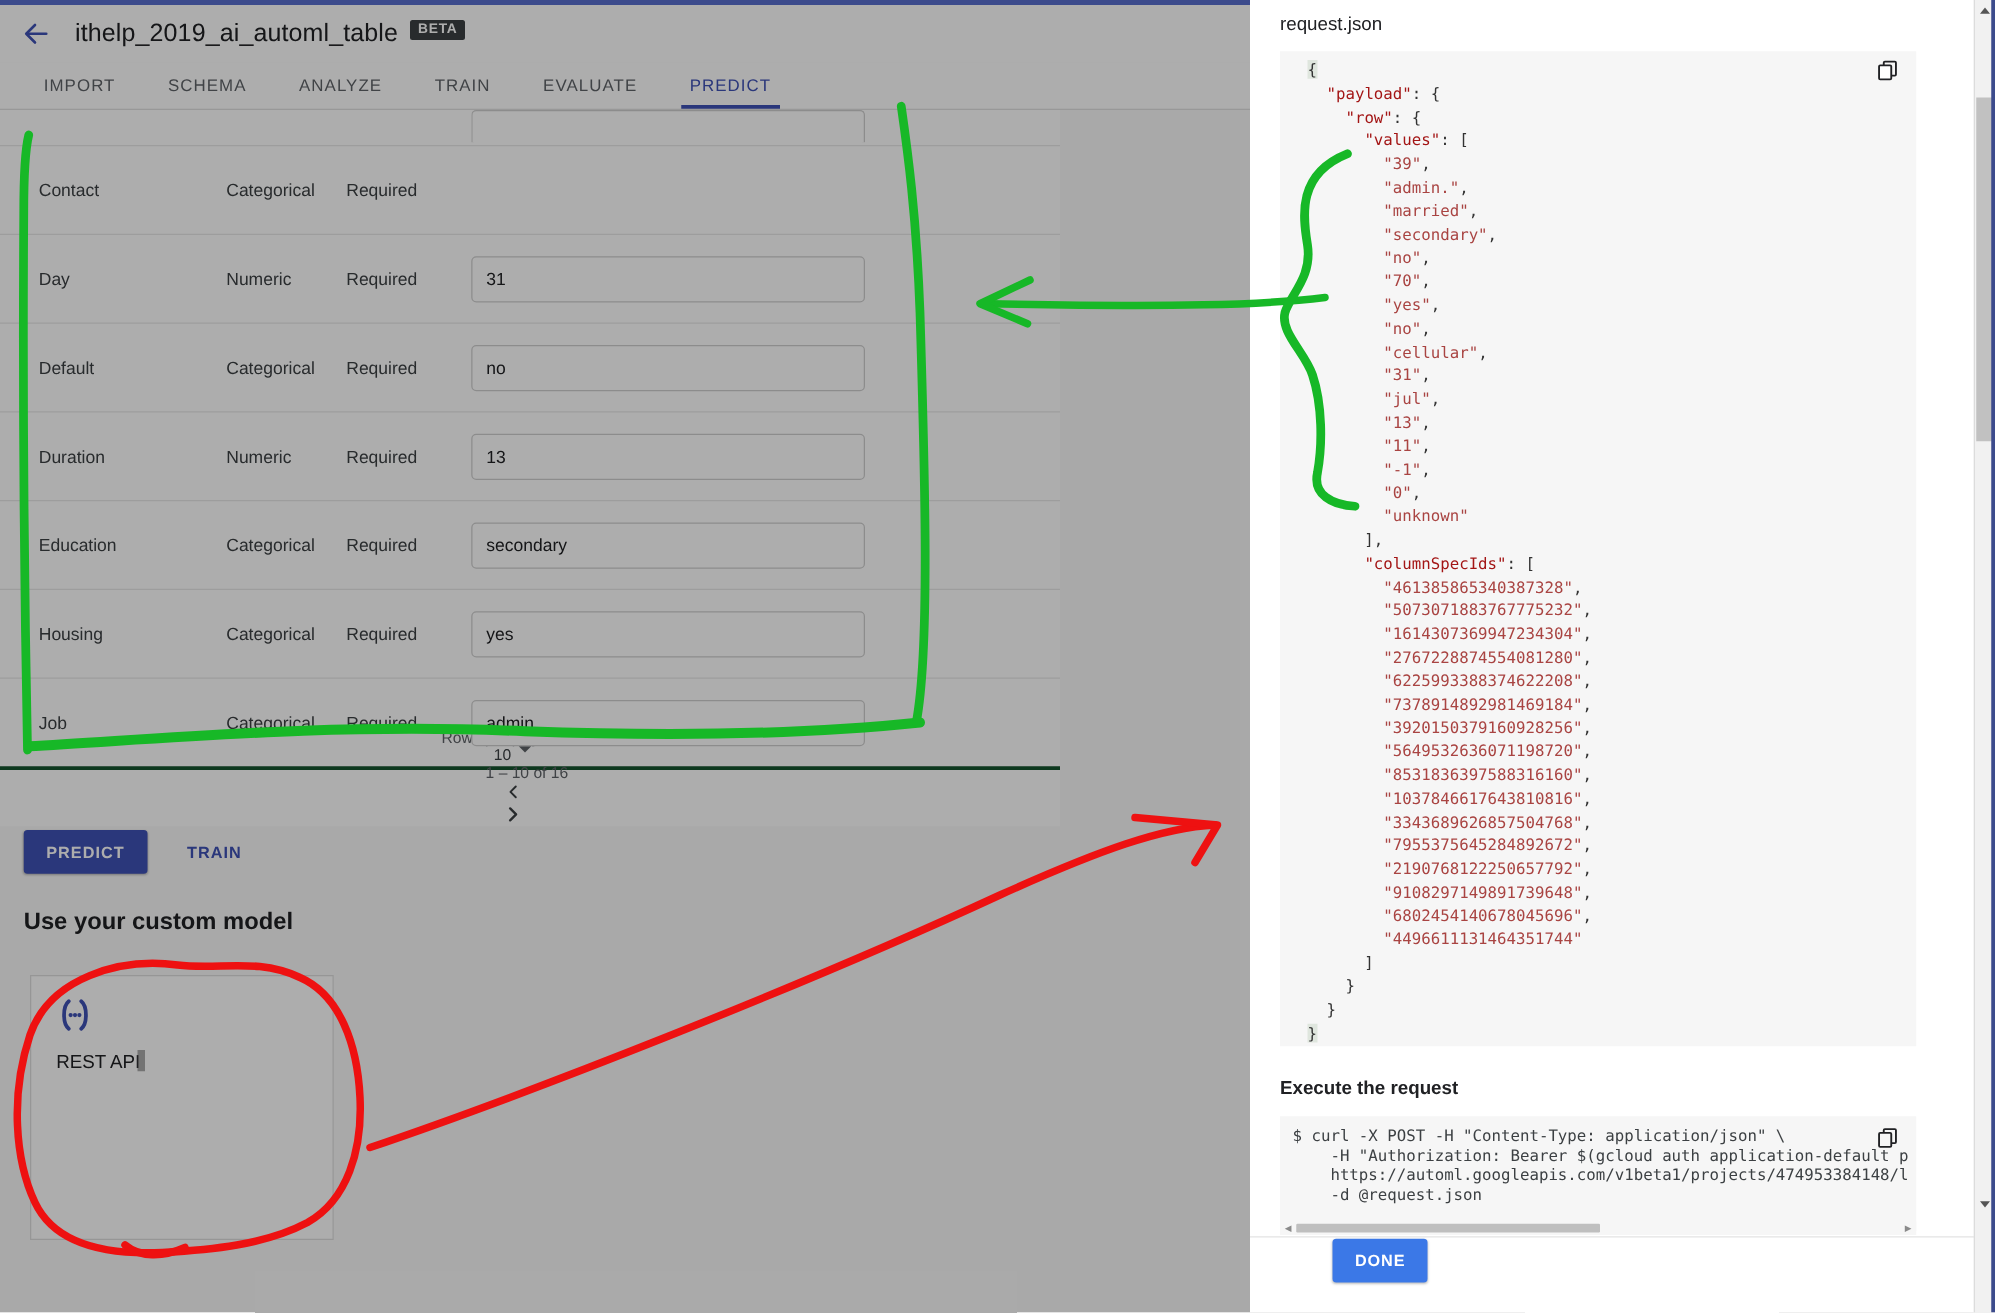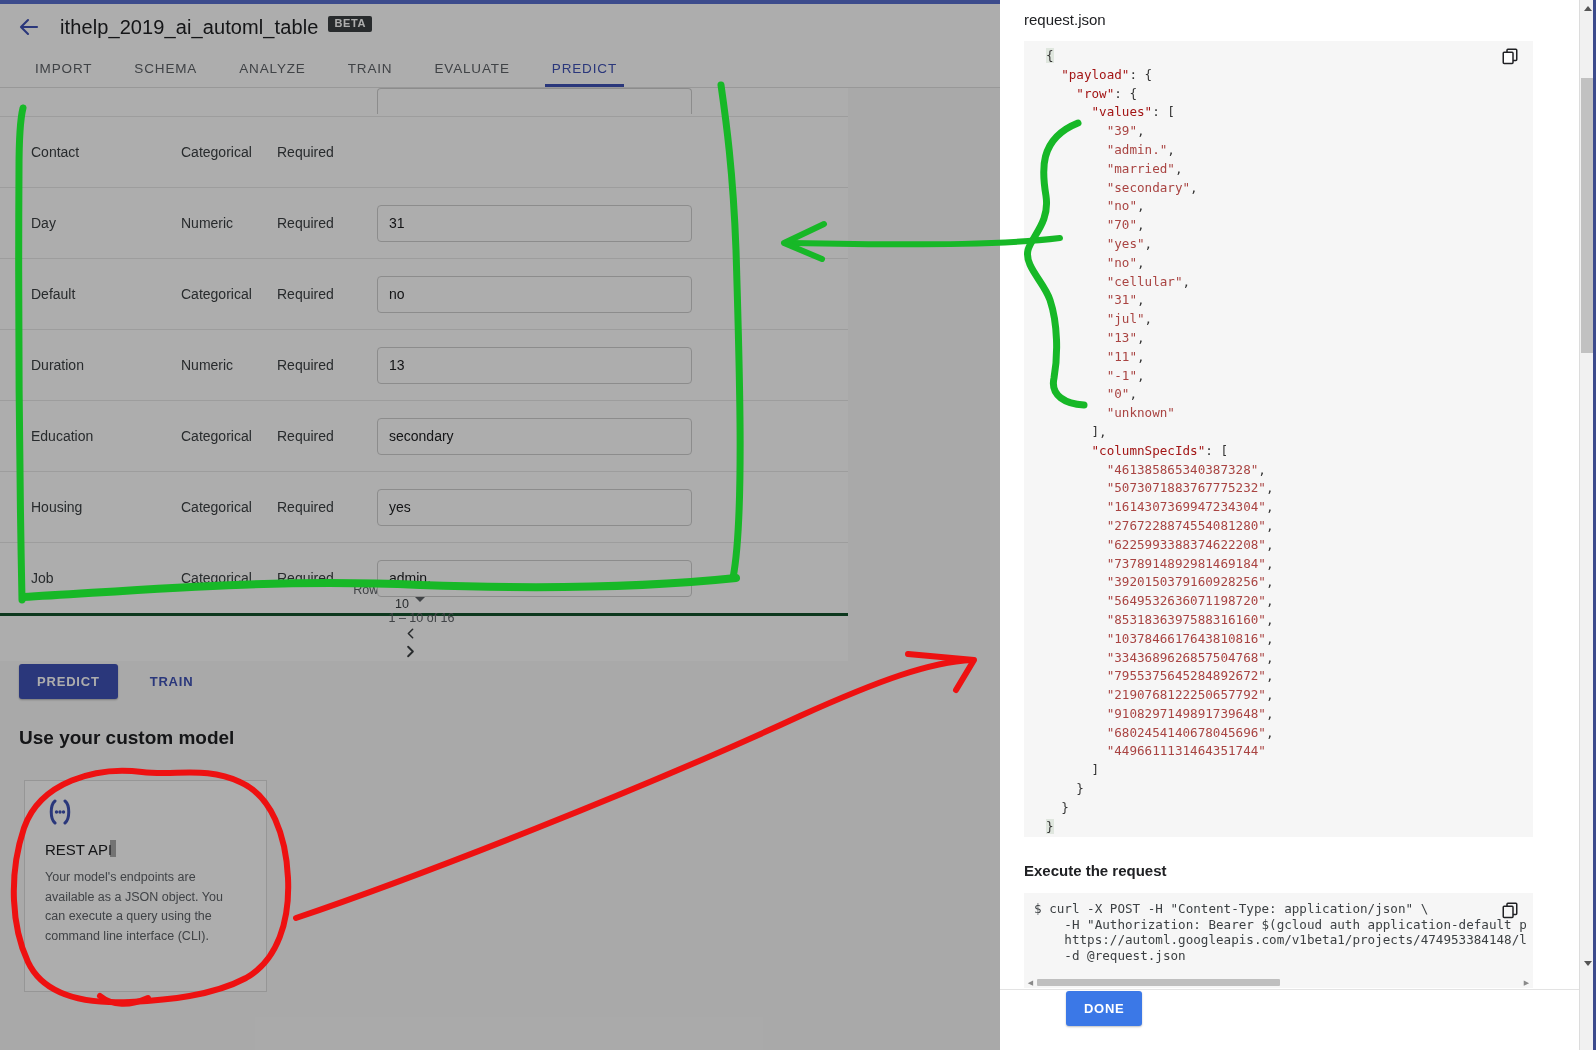--- a/index.html
+++ b/index.html
@@ -547,21 +547,20 @@
       <div class="api-icon">
         <svg width="30" height="26" viewBox="0 0 30 26">
           <path d="M10 2 C5 6, 5 20, 10 24" stroke="#3f51b5" stroke-width="3" fill="none" stroke-linecap="round"></path>
           <path d="M20 2 C25 6, 25 20, 20 24" stroke="#3f51b5" stroke-width="3" fill="none" stroke-linecap="round"></path>
           <circle cx="11.5" cy="13" r="1.7" fill="#3f51b5"></circle>
           <circle cx="15" cy="13" r="1.7" fill="#3f51b5"></circle>
           <circle cx="18.5" cy="13" r="1.7" fill="#3f51b5"></circle>
         </svg>
       </div>
       <div class="api-title">REST API</div>
-      <div class="api-desc">Your model's endpoints are available as a JSON object. You can execute a query using the command line interface (CLI).</div>
     </div>
 
     <div class="app-dim"></div>
     <div class="topbar-accent"></div>
   </div>
 
   <div class="dialog">
 
     <div class="dlg-title">request.json</div>
 

